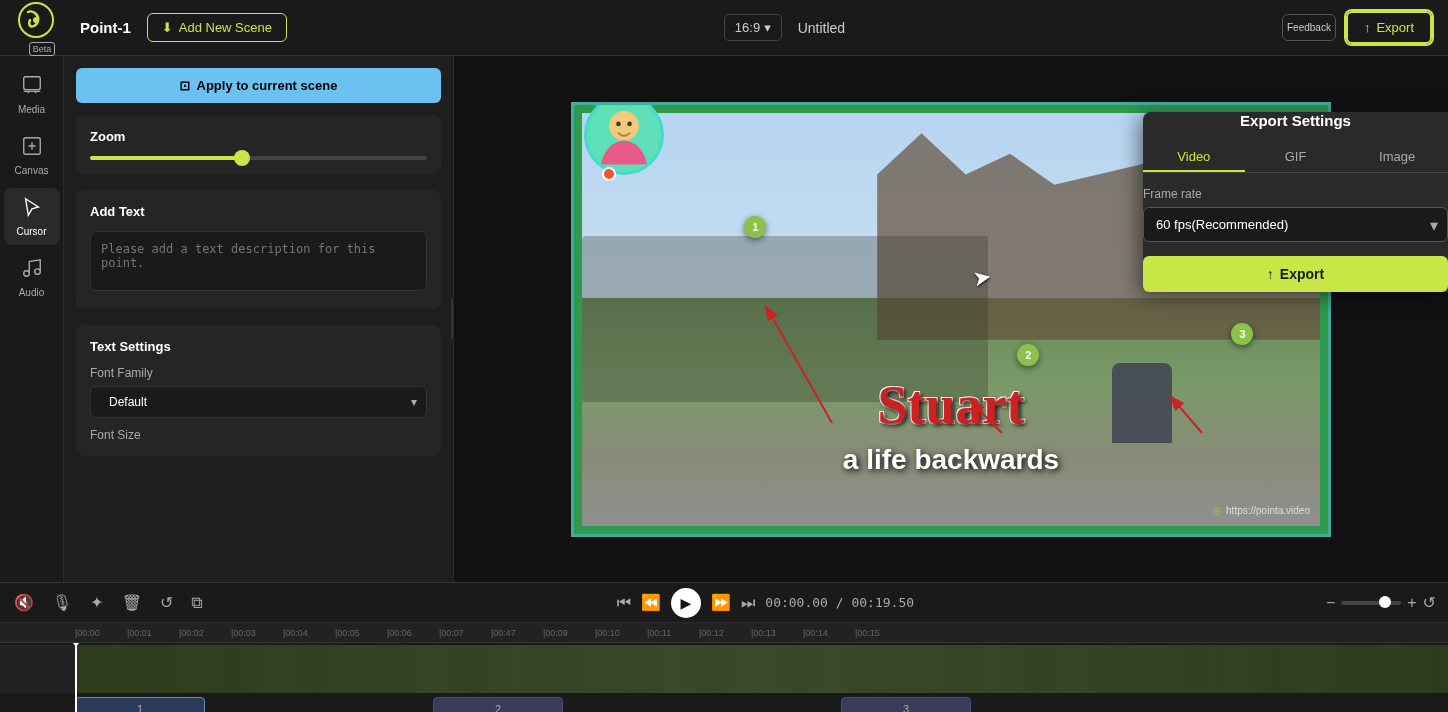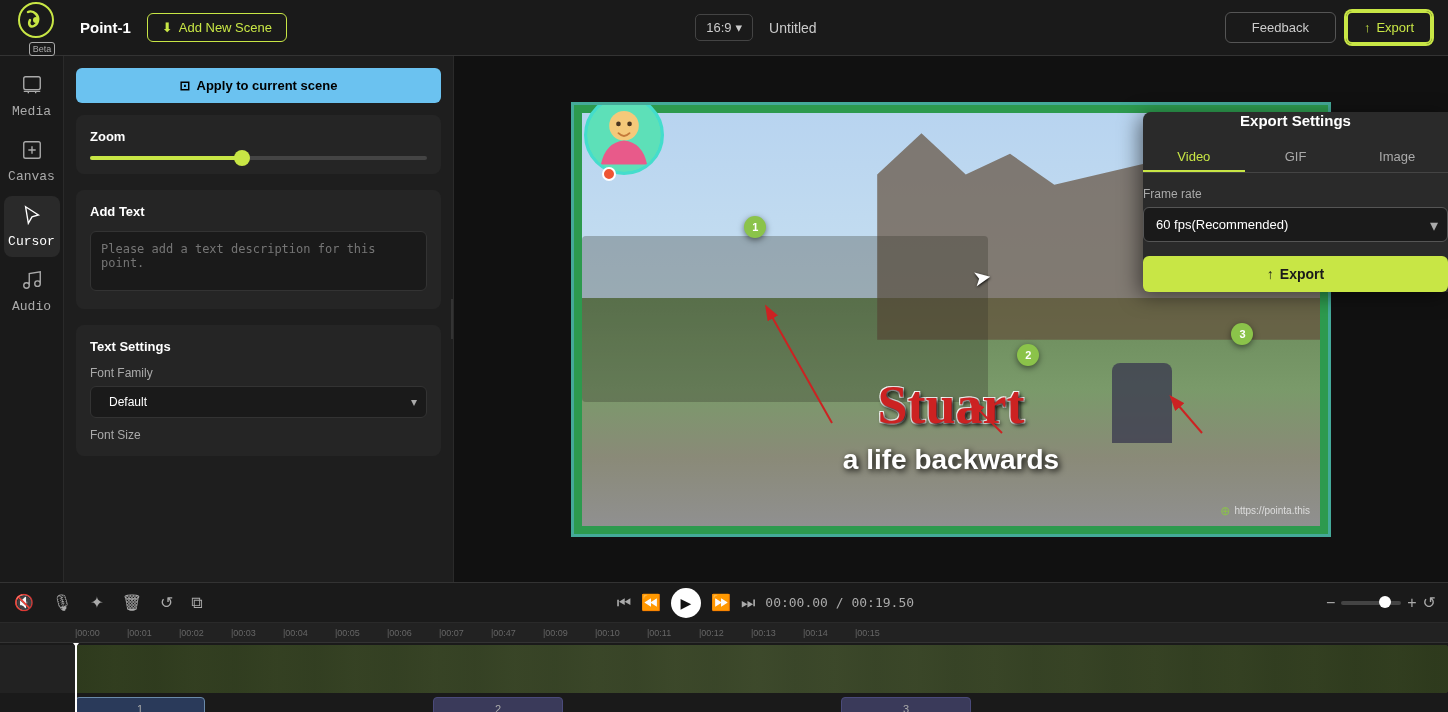--- a/index.html
+++ b/index.html
@@ -90,24 +90,24 @@
     }
     .top-right {
       display: flex;
       align-items: center;
       gap: 10px;
     }
     .feedback-btn {
       background: transparent;
       border: 1px solid #555;
       color: #ccc;
-      padding: 7px 26px;
+      padding: 7px 4px;
       border-radius: 6px;
       cursor: pointer;
-      font-size: 13px;
+      font-size: 10px;
     }
     .export-btn {
       background: transparent;
       border: 2px solid #c8e645;
       color: #c8e645;
       padding: 7px 16px;
       border-radius: 6px;
       cursor: pointer;
       font-size: 13px;
       display: flex;
@@ -141,24 +141,23 @@
       align-items: center;
       padding: 8px 6px;
       border-radius: 8px;
       cursor: pointer;
       width: 56px;
       gap: 4px;
     }
     .sidebar-icon-item.active { background: #2a2a2a; }
     .sidebar-icon-item svg { width: 22px; height: 22px; }
     .sidebar-icon-label {
-      font-size: 13px;
+      font-size: 10px;
       color: #aaa;
       text-align: center;
-      font-family: Liberation Mono, monospace;
     }
     .sidebar-icon-item.active .sidebar-icon-label { color: #fff; }
 
     
     .left-panel {
       width: 390px;
       background: #1e1e1e;
       display: flex;
       flex-direction: column;
       flex-shrink: 0;
@@ -750,21 +749,21 @@
 
         <div style="position:absolute;bottom:30%;left:0;width:55%;height:40%;background:rgba(50,50,40,0.3);border-radius:4px;"></div>
 
         <div style="position:absolute;bottom:20%;right:20%;width:60px;height:80px;background:rgba(60,60,80,0.8);border-radius:8px 8px 0 0;"></div>
 
         <div style="position:absolute;bottom:50px;left:50%;transform:translateX(-50%);font-size:28px;font-weight:700;color:#fff;text-shadow:2px 2px 6px #000;white-space:nowrap;z-index:5;">a life backwards</div>
         <div style="position:absolute;bottom:90px;left:50%;transform:translateX(-50%);font-size:54px;font-weight:900;color:#cc2222;text-shadow:2px 2px 4px #000,-1px -1px 0 #fff,1px -1px 0 #fff,-1px 1px 0 #fff,1px 1px 0 #fff;font-family:Georgia,serif;white-space:nowrap;z-index:5;">Stuart</div>
 
         <div class="overlay-watermark">
           <span style="color:#8bc34a;font-size:12px;">⊕</span>
-          <span style="font-size:10px;color:#ddd;">https://pointa.this</span>
+          <span style="font-size:10px;color:#ddd;">https://pointa.video</span>
         </div>
 
         <svg class="arrow-svg">
 
           <defs>
             <marker id="arrowhead1" markerWidth="8" markerHeight="6" refX="6" refY="3" orient="auto">
               <polygon points="0 0, 8 3, 0 6" fill="#cc2222"></polygon>
             </marker>
           </defs>
           <line x1="250" y1="310" x2="185" y2="195" stroke="#cc2222" stroke-width="2" marker-end="url(#arrowhead1)"></line>

